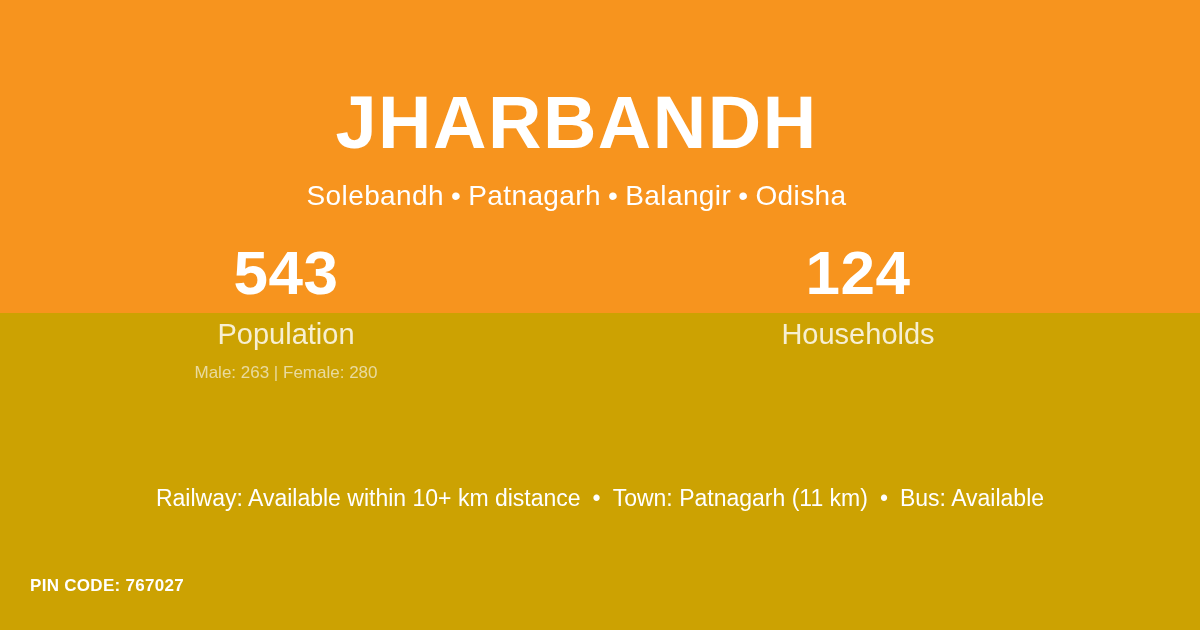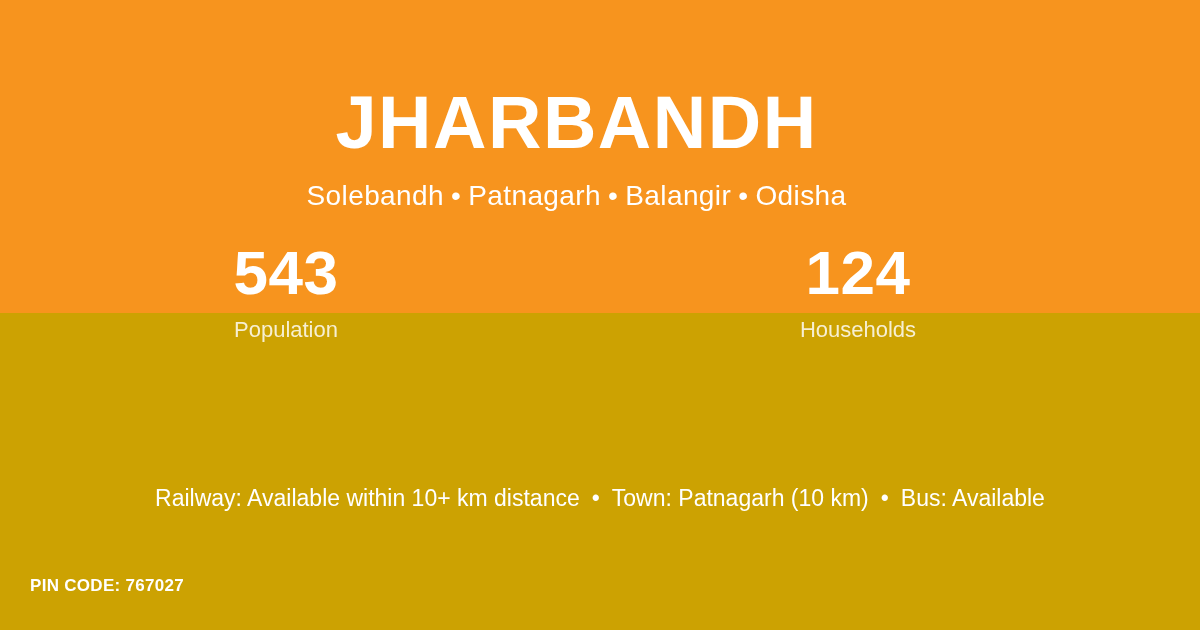--- a/index.html
+++ b/index.html
@@ -88,21 +88,21 @@
     font-size: 62px;
     font-weight: bold;
     color: #FFFFFF;
     line-height: 1.08;
     letter-spacing: 0.5px;
     white-space: nowrap;
   }
 
   .stat-label {
     margin-top: 10px;
-    font-size: 22px;
+    font-size: 29px;
     font-weight: normal;
     color: #F7EFD2;
     line-height: 1.2;
     white-space: nowrap;
   }
 
   .stat-detail {
     margin-top: 11px;
     font-size: 17px;
     font-weight: normal;
@@ -175,31 +175,32 @@
     <div class="village-subtitle">
       <span>Solebandh</span><span class="sep">•</span><span>Patnagarh</span><span class="sep">•</span><span>Balangir</span><span class="sep">•</span><span>Odisha</span>
     </div>
   </div>
 
   <div class="stats">
 
     <div class="stat">
       <div class="stat-value">543</div>
       <div class="stat-label">Population</div>
+      <div class="stat-detail">Male: 263 | Female: 280</div>
     </div>
 
     <div class="stat">
       <div class="stat-value">124</div>
       <div class="stat-label">Households</div>
     </div>
 
 
   </div>
 
   <div class="amenities">
-    <span>Railway: Available within 10+ km distance</span><span class="sep">•</span><span>Town: Patnagarh (10 km)</span><span class="sep">•</span><span>Bus: Available</span>
+    <span>Railway: Available within 10+ km distance</span><span class="sep">•</span><span>Town: Patnagarh (11 km)</span><span class="sep">•</span><span>Bus: Available</span>
   </div>
 
   <div class="footer">
     <div class="pin-code">PIN CODE: 767027</div>
   </div>
 
 </div>
 
 </body></html>

